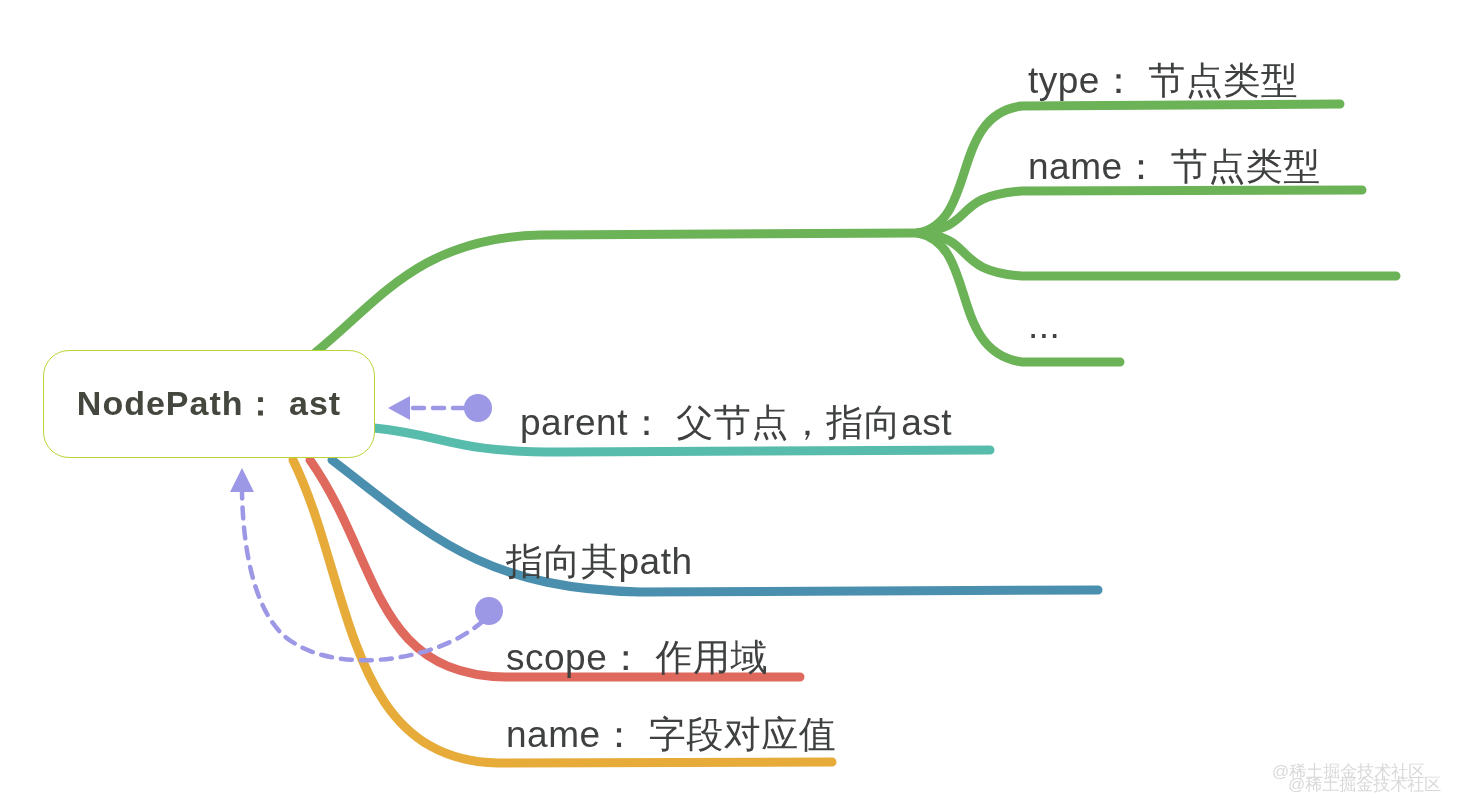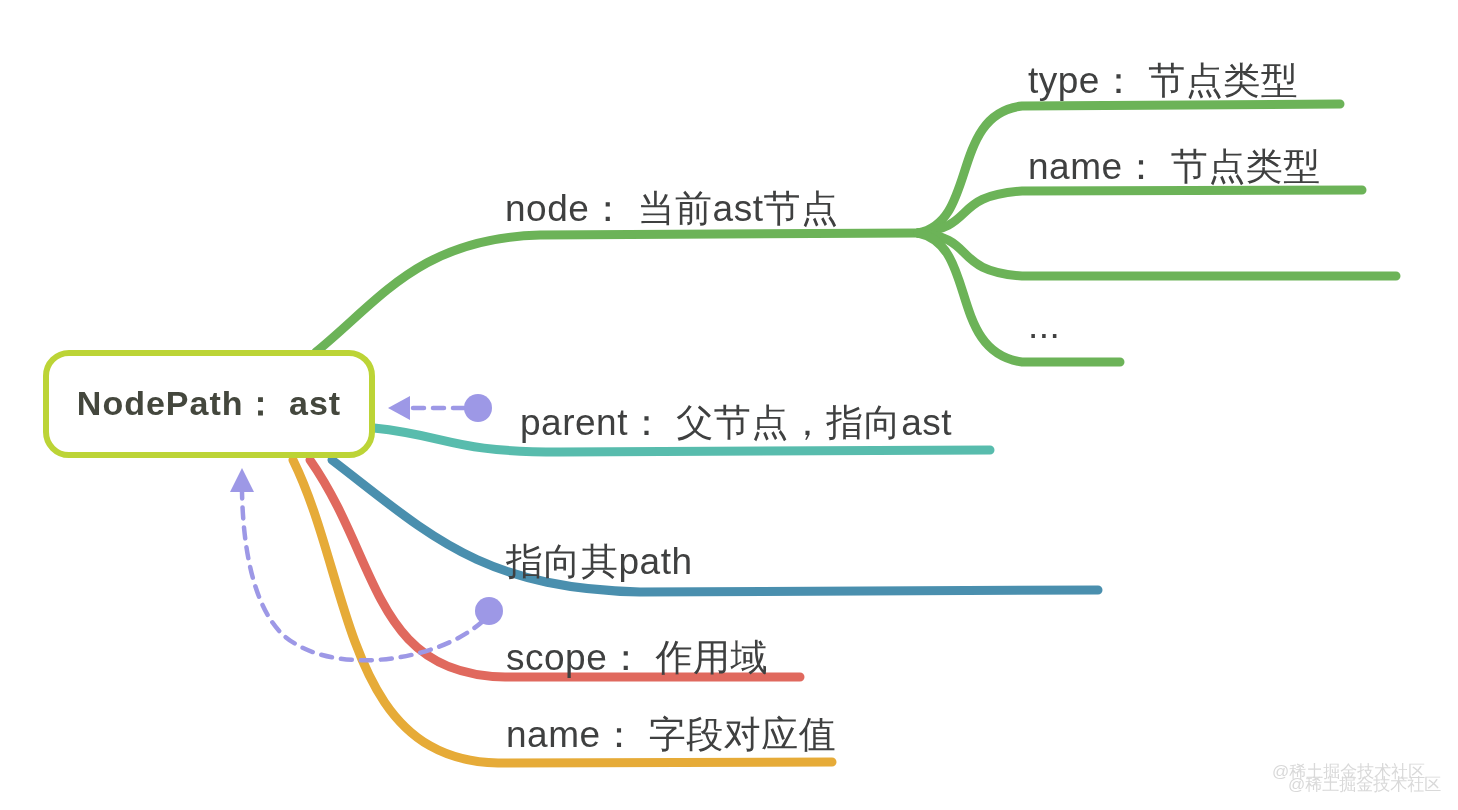--- a/index.html
+++ b/index.html
@@ -32,21 +32,21 @@
     position: absolute;
     font-size: 37px;
     color: #3f4040;
     white-space: nowrap;
     letter-spacing: 0.5px;
   }
   .root-box {
     position: absolute;
     left: 43px; top: 350px;
     width: 332px; height: 108px;
-    border: 6px solid #c4b5fd;
+    border: 1px solid #c4b5fd;
     border-radius: 26px;
     background: #ffffff;
     display: flex;
     align-items: center;
     justify-content: center;
     box-sizing: border-box;
     z-index: 2;
   }
   .root-box .root-label {
     font-size: 34px;
@@ -90,21 +90,20 @@
 
     <path class="dashed" d="M 483 621 C 438 662, 330 678, 282 634 C 252 604, 243 544, 242 492" stroke="#9d98e6"></path>
     <polygon points="242,468 230,492 254,492" fill="#9d98e6"></polygon>
     <circle cx="489" cy="611" r="14" fill="#9d98e6"></circle>
   </svg>
 
   <div class="root-box" style="border-color: rgb(188, 212, 54);">
     <span class="root-label">NodePath： ast</span>
   </div>
 
-  <div class="label" style="left:505px; top:184px;">node： 当前ast节点</div>
 
   <div class="label" style="left:1028px; top:56px;">type： 节点类型</div>
   <div class="label" style="left:1028px; top:142px;">name： 节点类型</div>
   <div class="label" style="left:1028px; top:305px;">...</div>
 
   <div class="label" style="left:508px; top:398px;margin-left:12px;">parent： 父节点，指向ast</div>
 
   <div class="label" style="left:506px; top:537px;">指向其path</div>
 
   <div class="label" style="left:506px; top:633px;">scope： 作用域</div>

